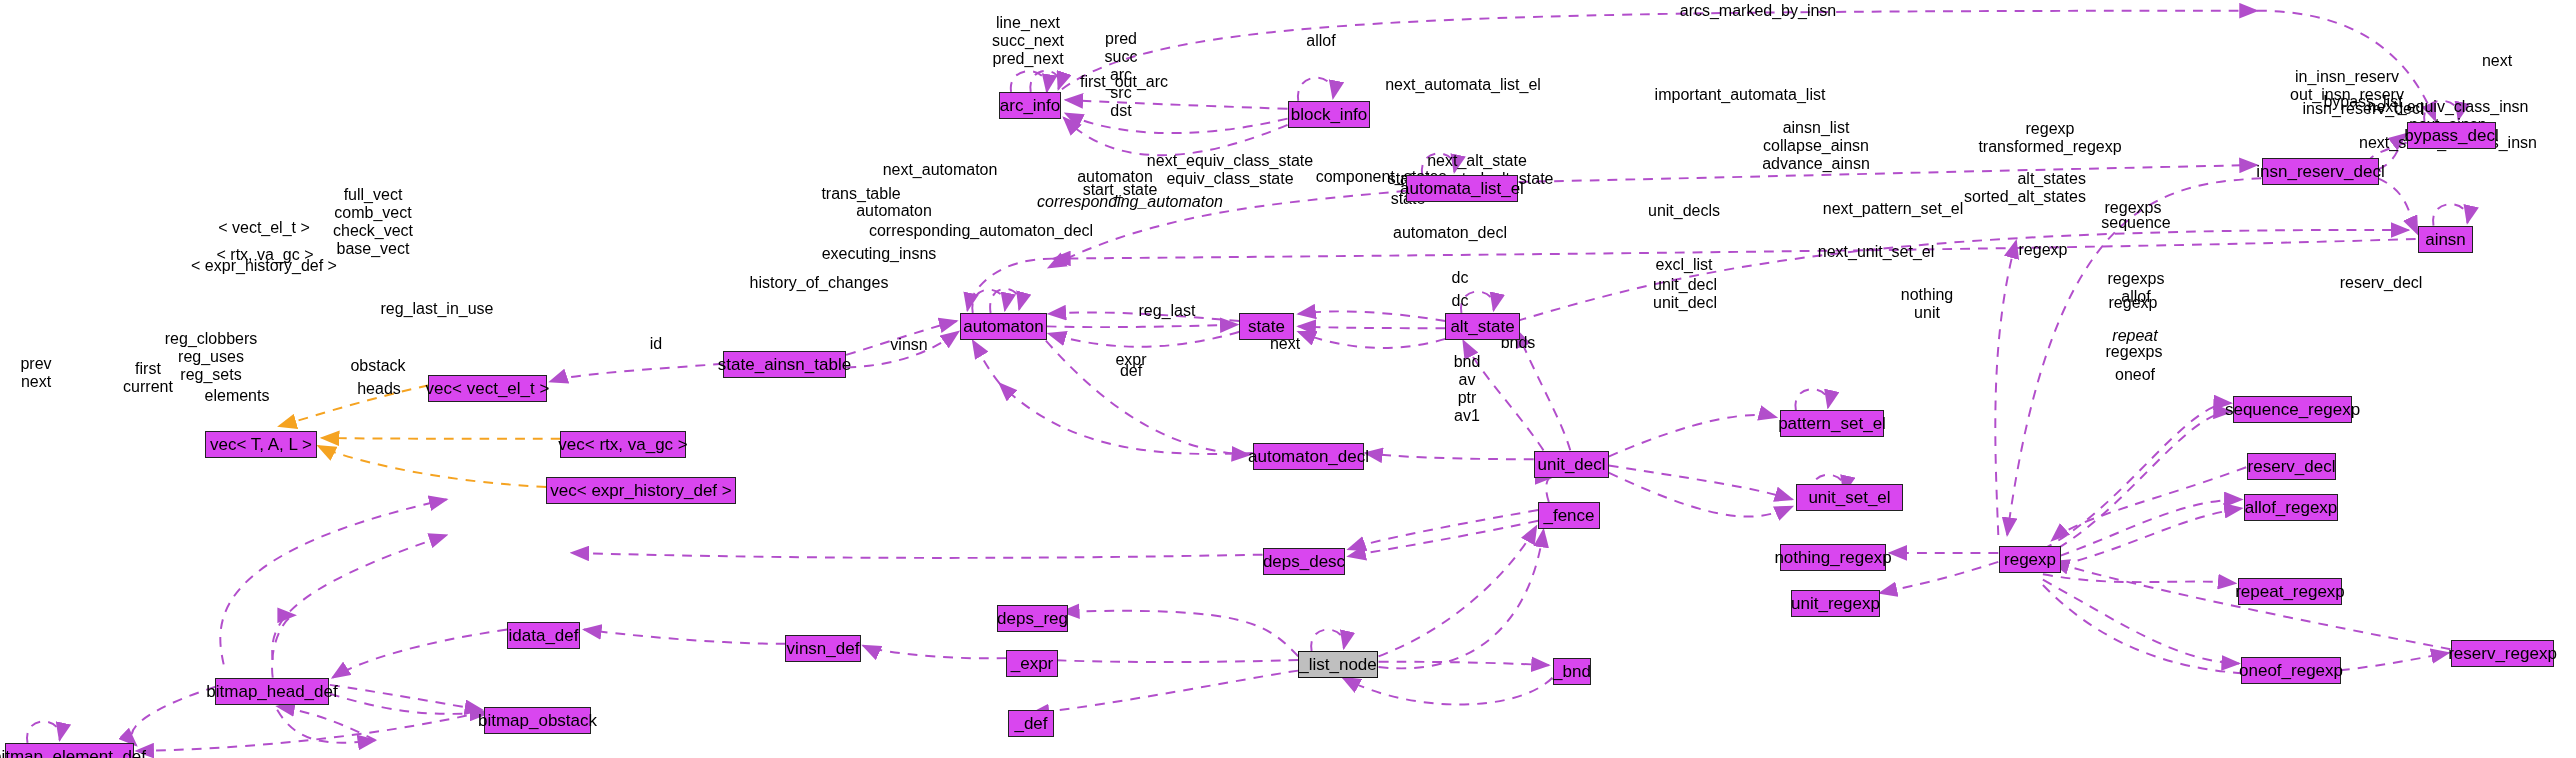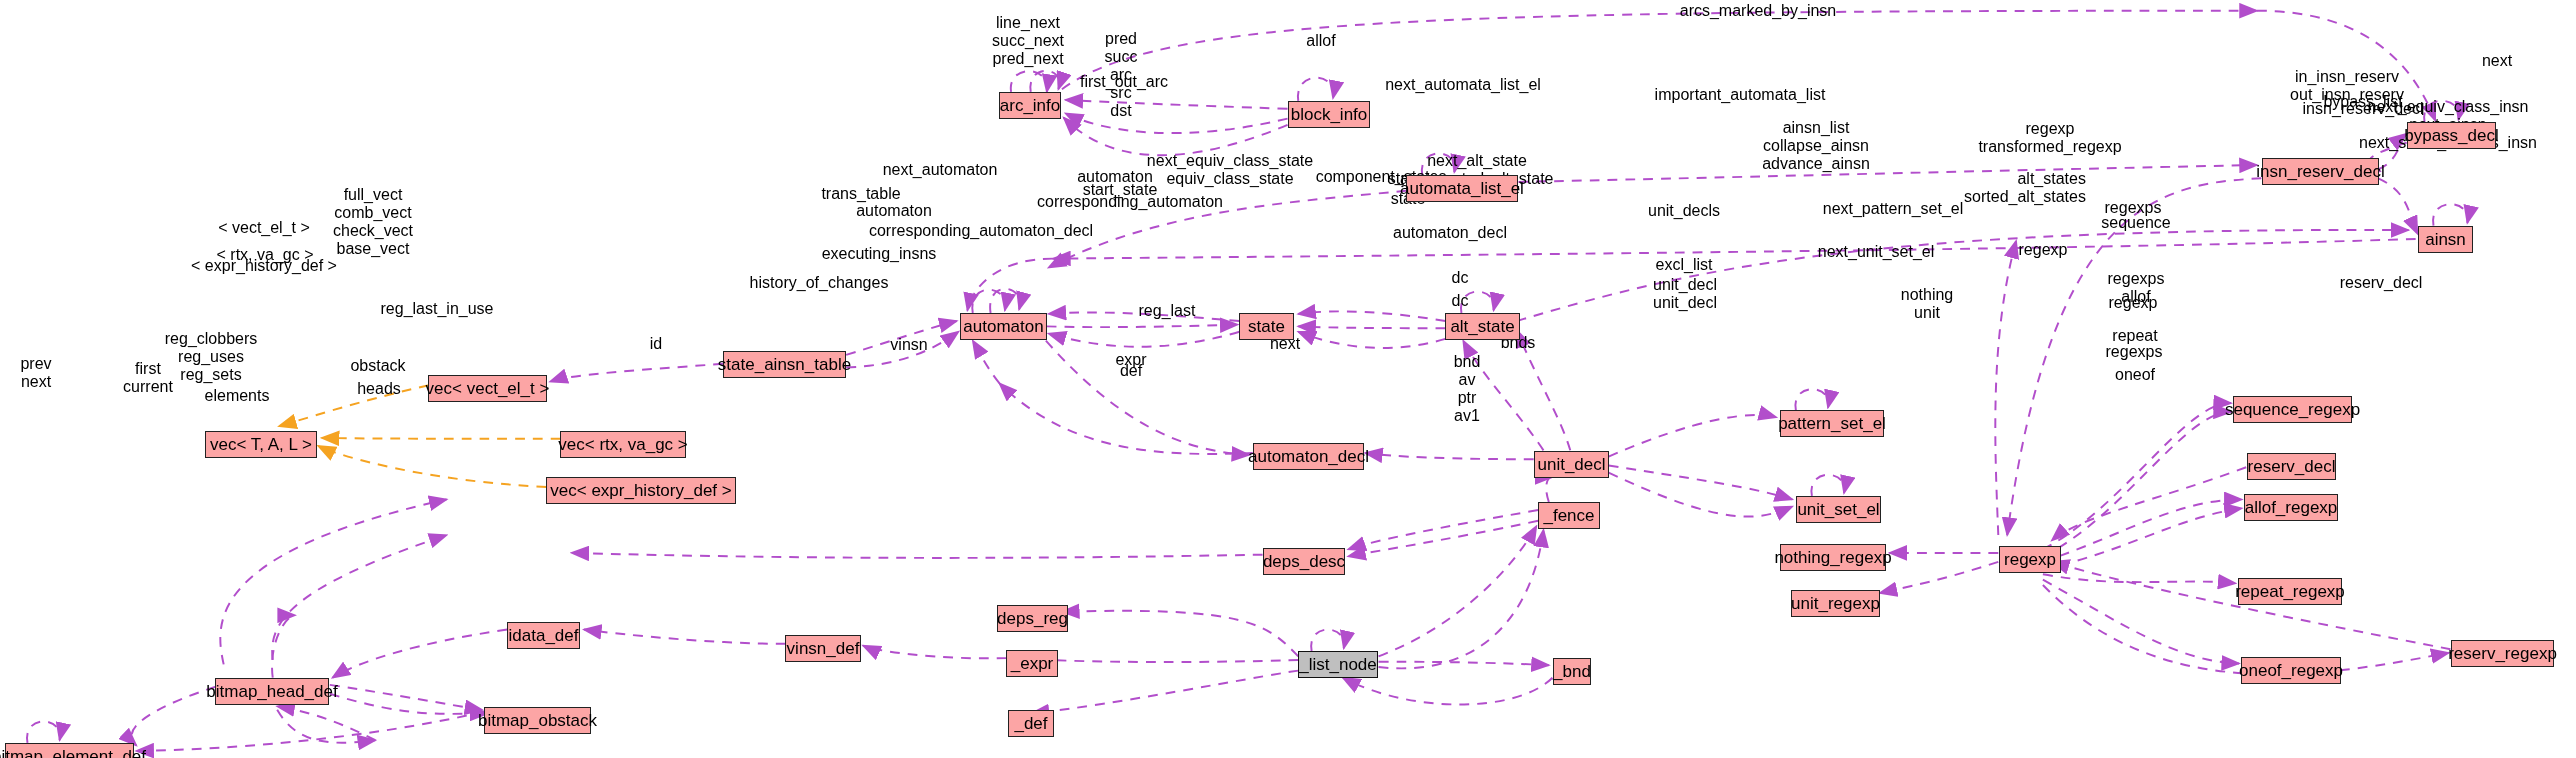--- a/index.html
+++ b/index.html
@@ -1,20 +1,20 @@
 <!DOCTYPE html>
 <html style="font-size:14.3px"><head>
 <meta charset="utf-8">
 <style>
   html,body{margin:0;padding:0;background:#ffffff;}
   #canvas{position:relative;width:2576px;height:758px;background:#fff;
           font-family:"Liberation Sans","DejaVu Sans",sans-serif;overflow:hidden;}
   #edges{position:absolute;left:0;top:0;width:2576px;height:758px;}
   .node{position:absolute;box-sizing:border-box;border:1.4px solid #222;
-        background:#fca5a5;color:#000;font-size:17px;line-height:1;
+        background:#d946ef;color:#000;font-size:17px;line-height:1;
         display:flex;align-items:center;justify-content:center;
         white-space:nowrap;padding:0 8px;height:27px;}
   .node.hl{background:#bfbfbf;border-color:#111;}
   .elabel{position:absolute;font-size:16px;color:#000;white-space:nowrap;
           line-height:18px;text-align:center;transform:translateX(-50%);}
 </style>
 </head>
 <body>
 
 <div id="canvas">
@@ -158,21 +158,21 @@
     <div class="elabel" style="left: 1230px; top: 152px;">next_equiv_class_state<br>equiv_class_state</div>
     <div class="elabel" style="left: 1477px; top: 152px;">next_alt_state<br>next_sorted_alt_state</div>
     <div class="elabel" style="left: 2025px; top: 170px; text-align: right;">alt_states<br>sorted_alt_states</div>
     <div class="elabel" style="left: 1381px; top: 168px;">component_states</div>
     <div class="elabel" style="left: 1115px; top: 168px;">automaton</div>
     <div class="elabel" style="left: 1405px; top: 170px;">state</div>
     <div class="elabel" style="left: 373px; top: 186px;">full_vect<br>comb_vect<br>check_vect<br>base_vect</div>
     <div class="elabel" style="left: 861px; top: 185px;">trans_table</div>
     <div class="elabel" style="left: 1120px; top: 181px;">start_state</div>
     <div class="elabel" style="left: 1408px; top: 190px;">state</div>
-    <div class="elabel" style="left: 1130px; top: 193px;">corresponding_automaton</div>
+    <div class="elabel" style="left: 1130px; top: 193px; font-style: italic;">corresponding_automaton</div>
     <div class="elabel" style="left: 894px; top: 202px;">automaton</div>
     <div class="elabel" style="left: 1893px; top: 200px;">next_pattern_set_el</div>
     <div class="elabel" style="left: 2133px; top: 199px;">regexps</div>
     <div class="elabel" style="left: 2136px; top: 214px;">sequence</div>
     <div class="elabel" style="left: 264px; top: 219px;">&lt; vect_el_t &gt;</div>
     <div class="elabel" style="left: 1684px; top: 202px;">unit_decls</div>
     <div class="elabel" style="left: 981px; top: 222px;">corresponding_automaton_decl</div>
     <div class="elabel" style="left: 1450px; top: 224px;">automaton_decl</div>
     <div class="elabel" style="left: 1876px; top: 243px;">next_unit_set_el</div>
     <div class="elabel" style="left: 2043px; top: 241px;">regexp</div>
@@ -185,21 +185,21 @@
     <div class="elabel" style="left: 819px; top: 274px;">history_of_changes</div>
     <div class="elabel" style="left: 1685px; top: 276px;">unit_decl</div>
     <div class="elabel" style="left: 1460px; top: 269px;">dc</div>
     <div class="elabel" style="left: 1685px; top: 294px;">unit_decl</div>
     <div class="elabel" style="left: 1927px; top: 286px;">nothing<br>unit</div>
     <div class="elabel" style="left: 2133px; top: 294px;">regexp</div>
     <div class="elabel" style="left: 1460px; top: 292px;">dc</div>
     <div class="elabel" style="left: 437px; top: 300px;">reg_last_in_use</div>
     <div class="elabel" style="left: 1167px; top: 302px;">reg_last</div>
     <div class="elabel" style="left: 1465px; top: 311px;">fence</div>
-    <div class="elabel" style="left: 2135px; top: 327px;">repeat</div>
+    <div class="elabel" style="left: 2135px; top: 327px; font-style: italic;">repeat</div>
     <div class="elabel" style="left: 211px; top: 330px;">reg_clobbers<br>reg_uses<br>reg_sets</div>
     <div class="elabel" style="left: 2134px; top: 343px;">regexps</div>
     <div class="elabel" style="left: 1518px; top: 334px;">bnds</div>
     <div class="elabel" style="left: 656px; top: 335px;">id</div>
     <div class="elabel" style="left: 909px; top: 336px;">vinsn</div>
     <div class="elabel" style="left: 1285px; top: 335px;">next</div>
     <div class="elabel" style="left: 36px; top: 355px;">prev<br>next</div>
     <div class="elabel" style="left: 148px; top: 360px;">first<br>current</div>
     <div class="elabel" style="left: 1467px; top: 353px;">bnd<br>av<br>ptr<br>av1</div>
     <div class="elabel" style="left: 1131px; top: 351px;">expr</div>
@@ -220,21 +220,21 @@
     <div class="node" style="left: 1445px; top: 313px; width: 75px; height: 27px;">alt_state</div>
     <div class="node" style="left: 723px; top: 351px; width: 123px; height: 27px;">state_ainsn_table</div>
     <div class="node" style="left: 428px; top: 375px; width: 119px; height: 27px;">vec&lt; vect_el_t &gt;</div>
     <div class="node" style="left: 205px; top: 431px; width: 112px; height: 27px;">vec&lt; T, A, L &gt;</div>
     <div class="node" style="left: 560px; top: 431px; width: 126px; height: 27px;">vec&lt; rtx, va_gc &gt;</div>
     <div class="node" style="left: 546px; top: 477px; width: 190px; height: 27px;">vec&lt; expr_history_def &gt;</div>
     <div class="node" style="left: 1253px; top: 443px; width: 111px; height: 27px;">automaton_decl</div>
     <div class="node" style="left: 1534px; top: 451px; width: 75px; height: 27px;">unit_decl</div>
     <div class="node" style="left: 1538px; top: 502px; width: 62px; height: 27px;">_fence</div>
     <div class="node" style="left: 1780px; top: 410px; width: 104px; height: 27px;">pattern_set_el</div>
-    <div class="node" style="left: 1796px; top: 496px; width: 85px; height: 27px;">unit_set_el</div>
+    <div class="node" style="left: 1796px; top: 484px; width: 107px; height: 27px;">unit_set_el</div>
     <div class="node" style="left: 1780px; top: 544px; width: 106px; height: 27px;">nothing_regexp</div>
     <div class="node" style="left: 1791px; top: 590px; width: 89px; height: 27px;">unit_regexp</div>
     <div class="node" style="left: 1999px; top: 546px; width: 62px; height: 27px;">regexp</div>
     <div class="node" style="left: 2233px; top: 396px; width: 119px; height: 27px;">sequence_regexp</div>
     <div class="node" style="left: 2247px; top: 453px; width: 89px; height: 27px;">reserv_decl</div>
     <div class="node" style="left: 2244px; top: 494px; width: 94px; height: 27px;">allof_regexp</div>
     <div class="node" style="left: 2238px; top: 578px; width: 104px; height: 27px;">repeat_regexp</div>
     <div class="node" style="left: 2241px; top: 657px; width: 100px; height: 27px;">oneof_regexp</div>
     <div class="node" style="left: 2451px; top: 640px; width: 103px; height: 27px;">reserv_regexp</div>
     <div class="node" style="left: 1263px; top: 548px; width: 82px; height: 27px;">deps_desc</div>

